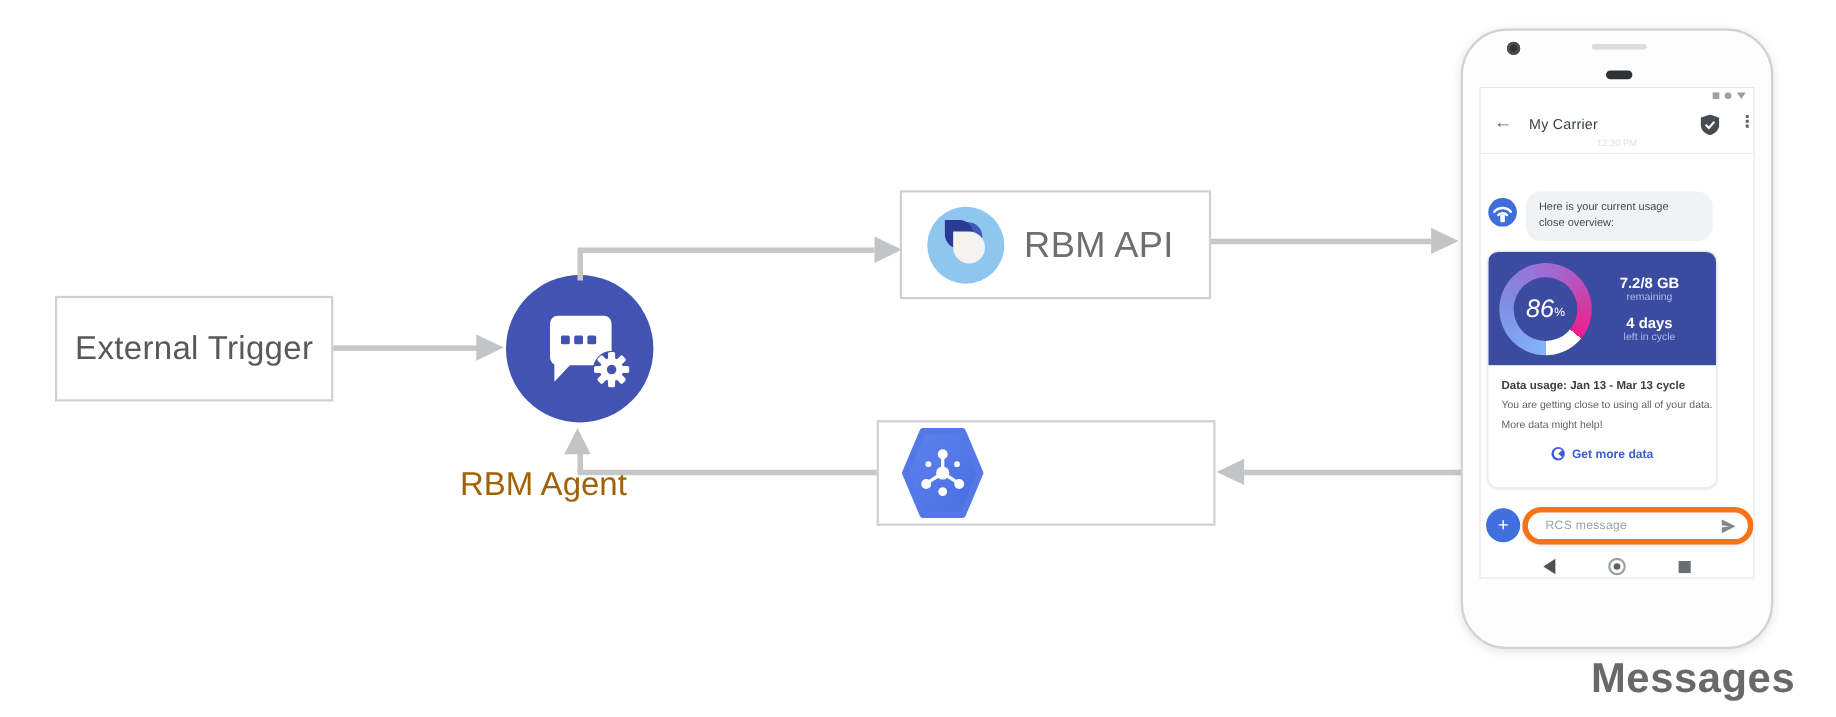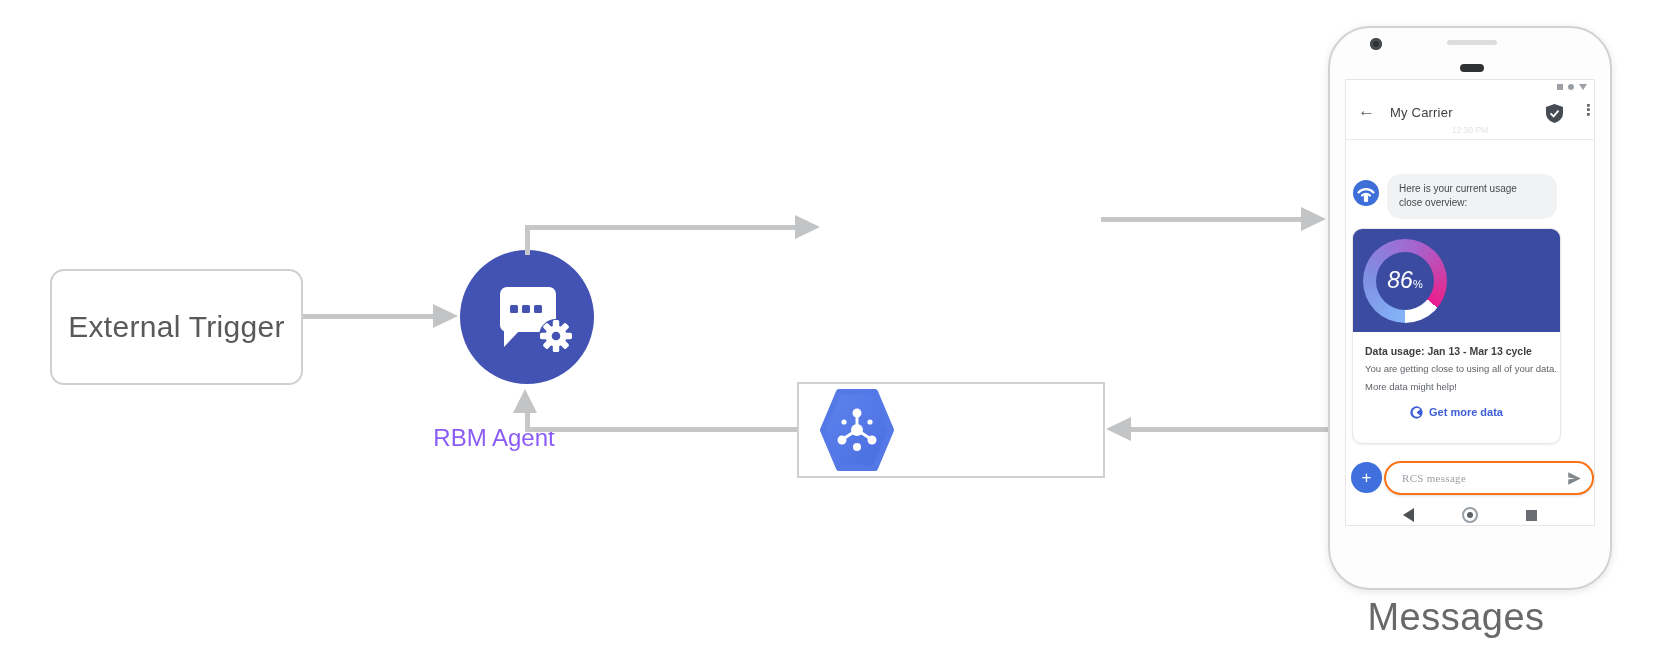--- a/index.html
+++ b/index.html
@@ -3,39 +3,39 @@
 <meta charset="utf-8">
 <style>
   html,body{margin:0;padding:0;background:#fff;}
   #canvas{position:relative;width:1669px;height:652px;background:#fff;overflow:hidden;
           font-family:"Liberation Sans","DejaVu Sans",sans-serif;}
 
   
   .diag-box{position:absolute;border:2px solid #d0d0d0;background:#fff;display:flex;
             align-items:center;box-sizing:border-box;}
   .diag-label{font-weight:300;letter-spacing:.3px;}
-  #ext-box{left:50px;top:269px;width:253px;height:116px;justify-content:center;border-radius:14px;}
+  #ext-box{left:50px;top:269px;width:253px;height:96px;justify-content:center;}
   #ext-box .diag-label{font-size:30px;color:#58595b;}
   #api-box{left:818px;top:173px;width:283px;height:99px;padding-left:22px;gap:17px;}
   #api-box .diag-label{font-size:33px;color:#6e6e6e;}
   #wh-box{left:797px;top:382px;width:308px;height:96px;padding-left:20px;gap:15px;}
   #wh-box .diag-label{font-size:33px;color:#9b9b9b;}
 
   .shaft{position:absolute;background:#c6c7c9;}
   .head{position:absolute;width:0;height:0;}
   .head.right{border-top:12px solid transparent;border-bottom:12px solid transparent;border-left:25px solid #c2c4c6;}
   .head.left {border-top:12px solid transparent;border-bottom:12px solid transparent;border-right:25px solid #c2c4c6;}
   .head.up   {border-left:12px solid transparent;border-right:12px solid transparent;border-bottom:24px solid #c2c4c6;}
 
   #agent-circle{position:absolute;left:460px;top:250px;width:134px;height:134px;border-radius:50%;
                 background:#4253b4;}
   #agent-label{position:absolute;left:384px;top:424px;width:220px;text-align:center;
-               font-size:24px;font-weight:300;color:#8b5cf6;}
-  #phone-caption{position:absolute;left:1316px;top:596px;width:280px;text-align:center;
-                 font-size:38px;font-weight:400;color:#696969;letter-spacing:.5px;}
+               font-size:30px;font-weight:300;color:#a16207;}
+  #phone-caption{position:absolute;left:1352px;top:596px;width:280px;text-align:right;
+                 font-size:38px;font-weight:700;color:#696969;letter-spacing:.5px;}
 
   
   #phone{position:absolute;left:1328px;top:26px;width:284px;height:564px;background:#fdfdfd;
          border:2px solid #d2d2d2;border-radius:42px;box-sizing:border-box;
          box-shadow:0 2px 8px rgba(0,0,0,.10);}
   #cam{position:absolute;left:1370px;top:38px;width:12px;height:12px;border-radius:50%;
        background:#2f3133;box-shadow:inset 0 0 0 3px #4a4d50;}
   #spk-slit{position:absolute;left:1447px;top:40px;width:50px;height:5px;border-radius:3px;background:#dcdcdc;}
   #earpiece{position:absolute;left:1460px;top:64px;width:24px;height:8px;border-radius:4px;background:#2f3133;}
 
@@ -67,28 +67,28 @@
   .gauge-hole{position:absolute;left:13px;top:13px;width:58px;height:58px;border-radius:50%;background:#3b4ba0;
               display:flex;align-items:center;justify-content:center;color:#fff;}
   .gauge-num{font-size:23px;font-weight:300;font-style:italic;}
   .gauge-unit{font-size:11px;margin-top:7px;}
   .hero-right{flex:1;text-align:center;color:#fff;}
   .hero-big{font-size:13.5px;font-weight:700;}
   .hero-small{font-size:9.5px;color:#aeb9e8;margin-bottom:10px;}
   .hero-small:last-child{margin-bottom:0;}
   .card-title{margin:13px 12px 5px;font-size:10.5px;font-weight:700;color:#3c4043;white-space:nowrap;}
   .card-body{margin:4px 12px;font-size:9.5px;color:#5f6368;line-height:1.5;white-space:nowrap;}
-  .card-link{margin-top:11px;display:flex;align-items:center;justify-content:center;gap:6px;
+  .card-link{margin-top:11px;display:flex;align-items:flex-end;justify-content:center;gap:6px;
              font-size:11px;font-weight:700;color:#3d5ed6;cursor:pointer;}
 
   .plus-btn{position:absolute;left:5px;top:382px;width:31px;height:31px;border-radius:50%;background:#3f70dd;
             color:#fff;display:flex;align-items:center;justify-content:center;font-size:17px;font-weight:400;}
-  .pill{position:absolute;left:38px;top:381px;width:210px;height:34px;background:#fff;border:2px solid #f97316;
+  .pill{position:absolute;left:38px;top:381px;width:210px;height:34px;background:#fff;border:5px solid #f97316;
         border-radius:17px;box-sizing:border-box;box-shadow:0 1px 3px rgba(0,0,0,.13);
-        display:flex;align-items:center;padding:0 10px 0 14px;font-family:Liberation Serif, serif;}
+        display:flex;align-items:center;padding:0 10px 0 14px;}
   .rcs-input{flex:1;border:none;outline:none;background:transparent;font-size:11px;color:#3c4043;
              font-family:inherit;min-width:0;}
   .rcs-input::placeholder{color:#9aa0a6;font-weight:500;letter-spacing:.3px;}
 
   .navbar{position:absolute;left:0;top:424px;width:100%;height:22px;display:flex;align-items:center;
           justify-content:center;gap:48px;}
   .nav-back{width:0;height:0;border-top:7px solid transparent;border-bottom:7px solid transparent;border-right:11px solid #4e5256;}
   .nav-home{width:12px;height:12px;border:2px solid #9aa0a6;border-radius:50%;display:flex;align-items:center;justify-content:center;}
   .nav-home i{width:6px;height:6px;border-radius:50%;background:#5f6368;}
   .nav-square{width:11px;height:11px;background:#6a6e72;}
@@ -128,20 +128,29 @@
         <circle r="4.3" fill="#4253b4"></circle>
       </g>
     </svg>
   </div>
   <div id="agent-label">RBM Agent</div>
 
   <div class="shaft" style="left:525px;top:230px;width:5px;height:25px;"></div>
   <div class="shaft" style="left:525px;top:225px;width:270px;height:5px;"></div>
   <div class="head right" style="left:795px;top:215px;"></div>
 
+  <div class="diag-box" id="api-box">
+    <svg width="72" height="72" viewBox="0 0 72 72">
+      <circle cx="36" cy="36" r="35" fill="#8ec6ef"></circle>
+      <path d="M25,15 L38,15 A13,13 0 1 1 25,28 Z" fill="#4159bc"></path>
+      <path d="M17,13 L30,13 A13,13 0 1 1 17,26 Z" fill="#2b3b92"></path>
+      <path d="M24.5,23.5 L39,23.5 A14.5,14.5 0 1 1 24.5,38 Z" fill="#f4f3f1"></path>
+    </svg>
+    <span class="diag-label">RBM API</span>
+  </div>
 
   <div class="shaft" style="left:1101px;top:217px;width:200px;height:5px;"></div>
   <div class="head right" style="left:1301px;top:207px;"></div>
 
   <div class="shaft" style="left:1131px;top:427px;width:197px;height:5px;"></div>
   <div class="head left" style="left:1106px;top:417px;"></div>
 
   <div class="diag-box" id="wh-box">
     <svg width="76" height="84" viewBox="0 0 76 84">
       <defs>
@@ -210,20 +219,26 @@
     </div>
 
     <div class="card">
       <div class="card-hero">
         <div class="gauge">
           <div class="gauge-hole">
             <span class="gauge-num">86</span>
             <span class="gauge-unit">%</span>
           </div>
         </div>
+        <div class="hero-right">
+          <div class="hero-big">7.2/8 GB</div>
+          <div class="hero-small">remaining</div>
+          <div class="hero-big">4 days</div>
+          <div class="hero-small">left in cycle</div>
+        </div>
       </div>
       <div class="card-title">Data usage: Jan 13 - Mar 13 cycle</div>
       <div class="card-body">You are getting close to using all of your data.</div>
       <div class="card-body">More data might help!</div>
       <div class="card-link">
         <svg width="13" height="13" viewBox="0 0 14 14">
           <circle cx="7" cy="7" r="6.6" fill="#3d5ed6"></circle>
           <path d="M11,3.5 A4.8,4.8 0 1 0 11,10.2 L7,7 Z" fill="#ffffff"></path>
         </svg>
         <span>Get more data</span>

